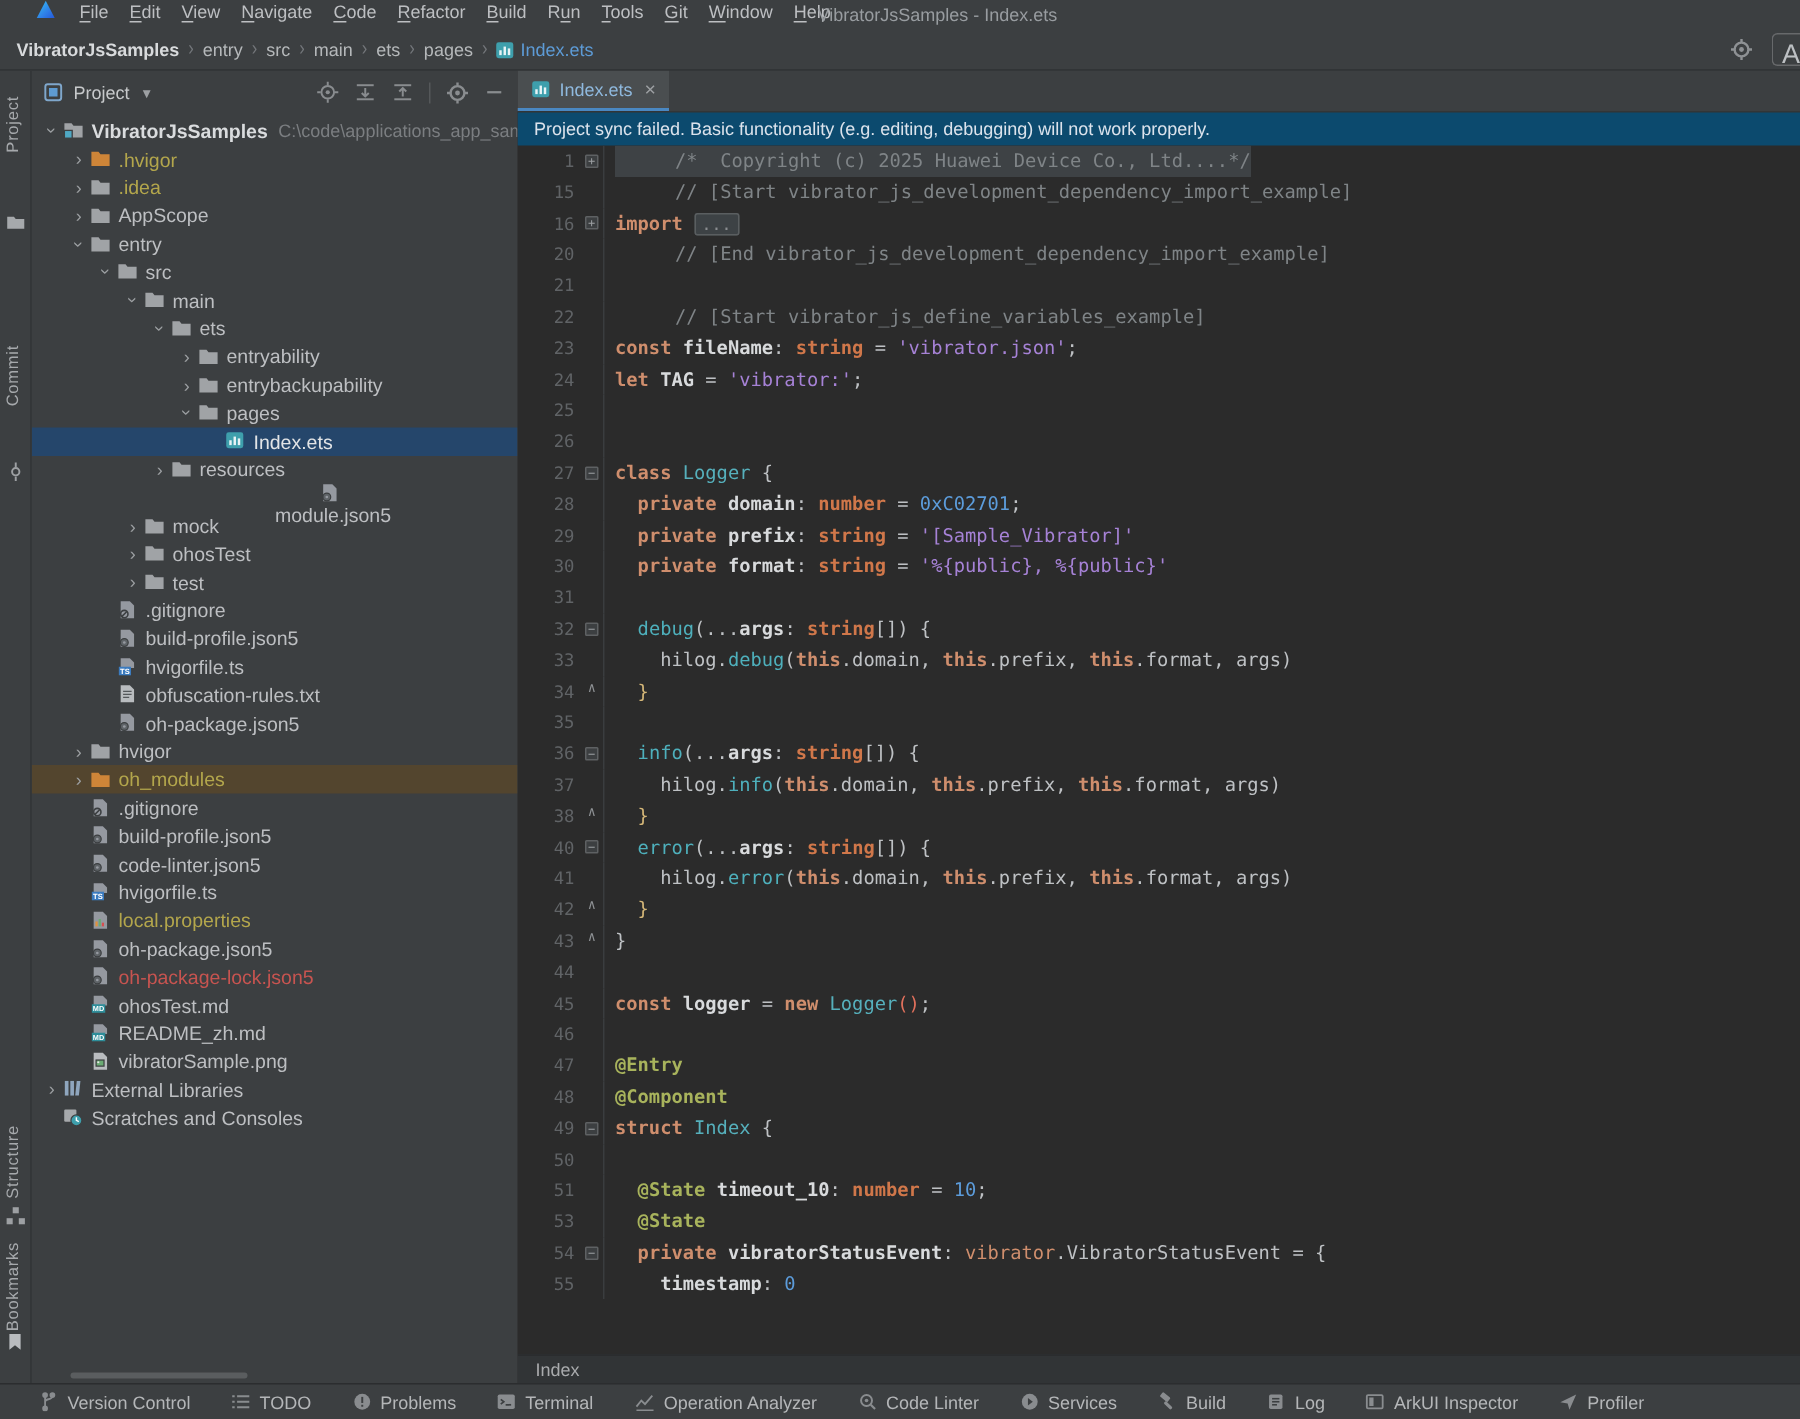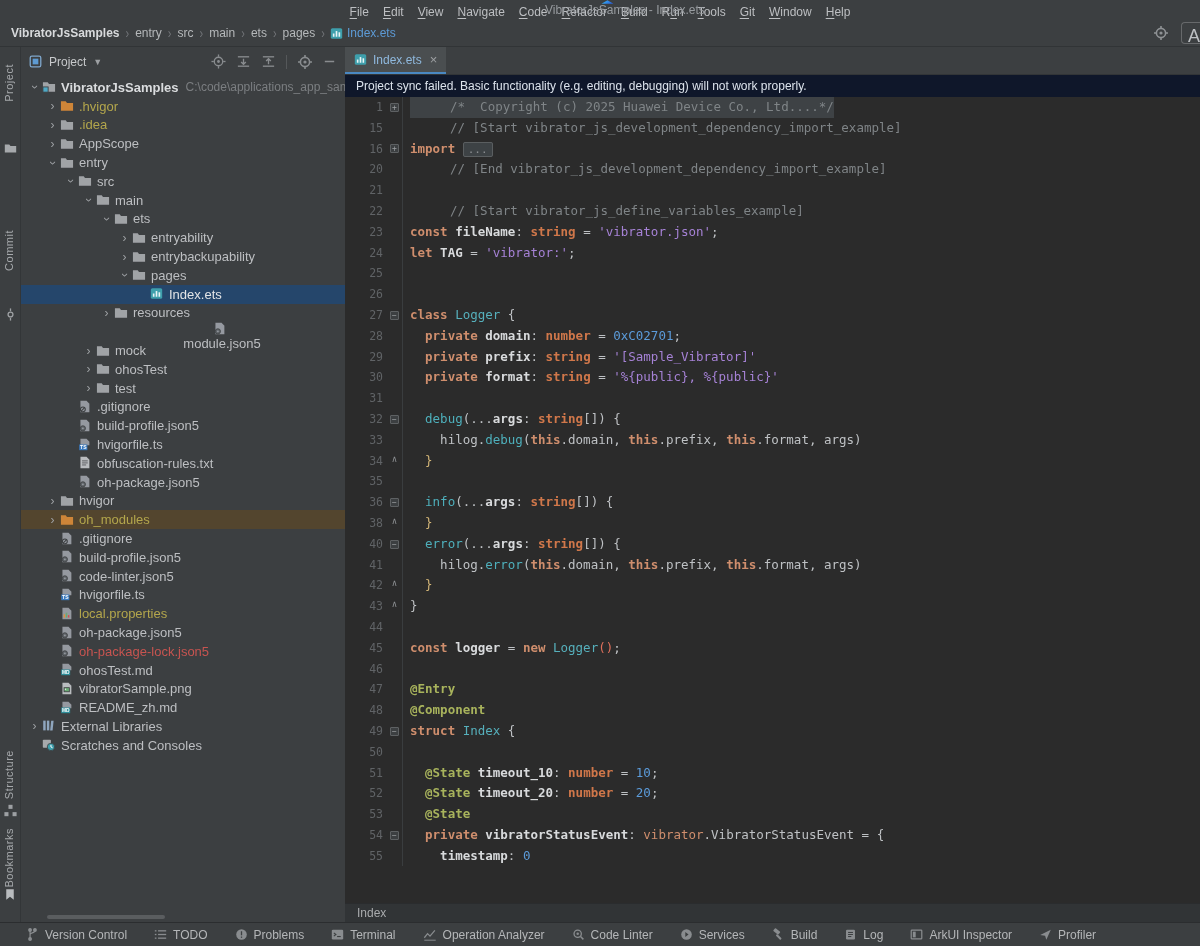--- a/index.html
+++ b/index.html
@@ -4,21 +4,21 @@
 <style>
   * { box-sizing: border-box; }
   html,body { margin:0; padding:0; }
   body {
     width:1200px; height:946px; position:relative; overflow:hidden;
     background:#2B2B2B; font-family:"Liberation Sans", sans-serif;
     color:#BBBDBF; -webkit-font-smoothing:antialiased;
   }
   
   .titlebar { position:absolute; top:0; left:0; right:0; height:20px;
-    background:#3C3F41; display:flex; align-items:center; z-index:5;flex-direction:column; }
+    background:#3C3F41; display:flex; z-index:5; }
   .logo { width:13px; height:13px; margin:0 9px 0 24px;
     background:linear-gradient(135deg,#35C8F5 0%,#2E7DE8 60%,#2353D8 100%);
     clip-path:polygon(50% 4%, 96% 92%, 4% 92%); }
   .menu-item { padding:1px 7px; font-size:12px; color:#BDBFC2; cursor:default; }
   .menu-item u { text-decoration:underline; text-underline-offset:2px; }
   .win-title { position:absolute; left:545px; top:3px; font-size:12px; color:#989CA0; }
   
   .crumbbar { position:absolute; top:20px; left:0; right:0; height:27px;
     background:#3C3F41; border-bottom:1px solid #313436; display:flex;
     align-items:center; padding-left:10px; font-size:12px; z-index:4; }
@@ -58,21 +58,21 @@
   .trow.error { color:#C75450; }
   .trow .bold { font-weight:bold; color:#DADCDE; }
   .hscroll { position:absolute; bottom:3px; left:26px; width:118px; height:4px;
     background:#5A5D5F; border-radius:2px; }
   
   .editor { position:absolute; top:47px; left:345px; right:0; bottom:24px; background:#2B2B2B; }
   .tabbar { height:28px; background:#3C3F41; border-bottom:1px solid #323537; display:flex; }
   .tab { display:flex; align-items:center; gap:6px; padding:0 9px; background:#4A4E50;
     border-bottom:2px solid #4A88C2; font-size:12px; color:#8FB9DE; }
   .tab-close { color:#9DA0A3; font-size:13px; margin-left:2px; }
-  .banner { height:22px; background:#0f172a; color:#DCE3EC; font-size:12px;
+  .banner { height:22px; background:#0c4a6e; color:#DCE3EC; font-size:12px;
     display:flex; align-items:center; padding-left:11px; }
   .code { position:absolute; top:50px; left:0; right:0; bottom:19px; overflow:hidden;
     font-family:"DejaVu Sans Mono", monospace; font-size:12.5px; }
   .cl { display:flex; height:20.8px; line-height:20.8px; white-space:pre; }
   .gut { width:42px; flex:none; text-align:right; color:#606366; font-size:11.5px; padding-right:4px; }
   .fcol { width:16px; flex:none; border-right:1px solid #3A3D3F; margin-right:7px;
     display:flex; align-items:center; justify-content:center; color:#8E9194; }
   .fbox { width:9px; height:9px; border:1px solid #5E6163; border-radius:1px;
     font-size:8px; line-height:7px; text-align:center; color:#9DA0A3; background:#3C3F41; }
   .fend { font-size:9px; color:#8E9194; position:relative; top:-2px; }
@@ -576,37 +576,37 @@
             <rect x="1.5" y="8" width="11" height="7" fill="#2E8E9A"></rect>
             <text x="7" y="13.6" font-size="6" font-family="Liberation Sans" font-weight="bold" fill="#fff" text-anchor="middle">MD</text>
           </svg>
         </span>
         <span>ohosTest.md</span>
       </div>
       <div class="trow" style="padding-left: 24px;">
         <span class="chev"></span>
         <span class="ticon">
           <svg width="13" height="13" viewBox="0 0 16 16">
+            <path d="M3 1h7.5L14 4.5V9H3z" fill="#9599A0"></path>
+            <rect x="1.5" y="8" width="11" height="7" fill="#2E8E9A"></rect>
+            <text x="7" y="13.6" font-size="6" font-family="Liberation Sans" font-weight="bold" fill="#fff" text-anchor="middle">MD</text>
+          </svg>
+        </span>
+        <span>README_zh.md</span>
+      </div>
+      <div class="trow" style="padding-left: 24px;">
+        <span class="chev"></span>
+        <span class="ticon">
+          <svg width="13" height="13" viewBox="0 0 16 16">
             <path d="M3 1h7.5L14 4.5V15H3z" fill="#B9BCBF"></path>
             <rect x="5" y="7" width="6.5" height="5" fill="#6AAB73" stroke="#3C3F41"></rect>
             <circle cx="6.8" cy="8.8" r="0.9" fill="#E8E8E8"></circle>
           </svg>
         </span>
         <span>vibratorSample.png</span>
-      </div>
-      <div class="trow" style="padding-left: 24px;">
-        <span class="chev"></span>
-        <span class="ticon">
-          <svg width="13" height="13" viewBox="0 0 16 16">
-            <path d="M3 1h7.5L14 4.5V9H3z" fill="#9599A0"></path>
-            <rect x="1.5" y="8" width="11" height="7" fill="#2E8E9A"></rect>
-            <text x="7" y="13.6" font-size="6" font-family="Liberation Sans" font-weight="bold" fill="#fff" text-anchor="middle">MD</text>
-          </svg>
-        </span>
-        <span>README_zh.md</span>
       </div>
       <div class="trow" style="padding-left: 6px;">
         <span class="chev">›</span>
         <span class="ticon">
           <svg width="13" height="13" viewBox="0 0 16 16" fill="#8FA6BE">
             <rect x="1.5" y="2" width="3" height="12"></rect>
             <rect x="6" y="2" width="3" height="12"></rect>
             <rect x="11.5" y="2" width="3" height="12" transform="skewX(-6)"></rect>
           </svg>
         </span>
@@ -657,34 +657,34 @@
       <div class="cl"><span class="gut">27</span><span class="fcol"><span class="fbox">−</span></span><span><span class="t-kw">class</span><span class="t-pln"> </span><span class="t-cls">Logger</span><span class="t-pln"> {</span></span></div>
       <div class="cl"><span class="gut">28</span><span class="fcol"></span><span><span class="t-pln">  </span><span class="t-kw">private</span><span class="t-pln"> </span><span class="t-var">domain</span><span class="t-pln">: </span><span class="t-type">number</span><span class="t-pln"> = </span><span class="t-num">0xC02701</span><span class="t-pln">;</span></span></div>
       <div class="cl"><span class="gut">29</span><span class="fcol"></span><span><span class="t-pln">  </span><span class="t-kw">private</span><span class="t-pln"> </span><span class="t-var">prefix</span><span class="t-pln">: </span><span class="t-type">string</span><span class="t-pln"> = </span><span class="t-str">'[Sample_Vibrator]'</span></span></div>
       <div class="cl"><span class="gut">30</span><span class="fcol"></span><span><span class="t-pln">  </span><span class="t-kw">private</span><span class="t-pln"> </span><span class="t-var">format</span><span class="t-pln">: </span><span class="t-type">string</span><span class="t-pln"> = </span><span class="t-str">'%{public}, %{public}'</span></span></div>
       <div class="cl"><span class="gut">31</span><span class="fcol"></span><span></span></div>
       <div class="cl"><span class="gut">32</span><span class="fcol"><span class="fbox">−</span></span><span><span class="t-pln">  </span><span class="t-fn">debug</span><span class="t-pln">(...</span><span class="t-var">args</span><span class="t-pln">: </span><span class="t-type">string</span><span class="t-pln">[]) {</span></span></div>
       <div class="cl"><span class="gut">33</span><span class="fcol"></span><span><span class="t-pln">    hilog.</span><span class="t-fn">debug</span><span class="t-pln">(</span><span class="t-kw">this</span><span class="t-pln">.domain, </span><span class="t-kw">this</span><span class="t-pln">.prefix, </span><span class="t-kw">this</span><span class="t-pln">.format, args)</span></span></div>
       <div class="cl"><span class="gut">34</span><span class="fcol"><span class="fend">∧</span></span><span><span class="t-pln">  </span><span class="t-brace">}</span></span></div>
       <div class="cl"><span class="gut">35</span><span class="fcol"></span><span></span></div>
       <div class="cl"><span class="gut">36</span><span class="fcol"><span class="fbox">−</span></span><span><span class="t-pln">  </span><span class="t-fn">info</span><span class="t-pln">(...</span><span class="t-var">args</span><span class="t-pln">: </span><span class="t-type">string</span><span class="t-pln">[]) {</span></span></div>
+      <div class="cl"><span class="gut">37</span><span class="fcol"></span><span><span class="t-pln">    hilog.</span><span class="t-fn">info</span><span class="t-pln">(</span><span class="t-kw">this</span><span class="t-pln">.domain, </span><span class="t-kw">this</span><span class="t-pln">.prefix, </span><span class="t-kw">this</span><span class="t-pln">.format, args)</span></span></div>
       <div class="cl"><span class="gut">38</span><span class="fcol"><span class="fend">∧</span></span><span><span class="t-pln">  </span><span class="t-brace">}</span></span></div>
       <div class="cl"><span class="gut">40</span><span class="fcol"><span class="fbox">−</span></span><span><span class="t-pln">  </span><span class="t-fn">error</span><span class="t-pln">(...</span><span class="t-var">args</span><span class="t-pln">: </span><span class="t-type">string</span><span class="t-pln">[]) {</span></span></div>
       <div class="cl"><span class="gut">41</span><span class="fcol"></span><span><span class="t-pln">    hilog.</span><span class="t-fn">error</span><span class="t-pln">(</span><span class="t-kw">this</span><span class="t-pln">.domain, </span><span class="t-kw">this</span><span class="t-pln">.prefix, </span><span class="t-kw">this</span><span class="t-pln">.format, args)</span></span></div>
       <div class="cl"><span class="gut">42</span><span class="fcol"><span class="fend">∧</span></span><span><span class="t-pln">  </span><span class="t-brace">}</span></span></div>
       <div class="cl"><span class="gut">43</span><span class="fcol"><span class="fend">∧</span></span><span><span class="t-pln">}</span></span></div>
       <div class="cl"><span class="gut">44</span><span class="fcol"></span><span></span></div>
       <div class="cl"><span class="gut">45</span><span class="fcol"></span><span><span class="t-kw">const</span><span class="t-pln"> </span><span class="t-var">logger</span><span class="t-pln"> = </span><span class="t-kw">new</span><span class="t-pln"> </span><span class="t-cls">Logger</span><span class="t-pr">()</span><span class="t-pln">;</span></span></div>
       <div class="cl"><span class="gut">46</span><span class="fcol"></span><span></span></div>
       <div class="cl"><span class="gut">47</span><span class="fcol"></span><span><span class="t-ann">@Entry</span></span></div>
       <div class="cl"><span class="gut">48</span><span class="fcol"></span><span><span class="t-ann">@Component</span></span></div>
       <div class="cl"><span class="gut">49</span><span class="fcol"><span class="fbox">−</span></span><span><span class="t-kw">struct</span><span class="t-pln"> </span><span class="t-cls">Index</span><span class="t-pln"> {</span></span></div>
       <div class="cl"><span class="gut">50</span><span class="fcol"></span></div>
       <div class="cl"><span class="gut">51</span><span class="fcol"></span><span><span class="t-pln">  </span><span class="t-ann">@State</span><span class="t-pln"> </span><span class="t-var">timeout_10</span><span class="t-pln">: </span><span class="t-type">number</span><span class="t-pln"> = </span><span class="t-num">10</span><span class="t-pln">;</span></span></div>
-      <div class="cl"><span class="gut">52</span><span class="fcol"></span><span><span class="t-pln">  </span><span class="t-ann">@State</span><span class="t-pln"> </span><span class="t-var">timeout_20</span><span class="t-pln">: </span><span class="t-type">number</span><span class="t-pln"> = </span><span class="t-num">20</span><span class="t-pln">;</span></span></div>
       <div class="cl"><span class="gut">53</span><span class="fcol"></span><span><span class="t-pln">  </span><span class="t-ann">@State</span></span></div>
       <div class="cl"><span class="gut">54</span><span class="fcol"><span class="fbox">−</span></span><span><span class="t-pln">  </span><span class="t-kw">private</span><span class="t-pln"> </span><span class="t-var">vibratorStatusEvent</span><span class="t-pln">: </span><span class="t-mod">vibrator</span><span class="t-pln">.VibratorStatusEvent = {</span></span></div>
       <div class="cl"><span class="gut">55</span><span class="fcol"></span><span><span class="t-pln">    </span><span class="t-var">timestamp</span><span class="t-pln">: </span><span class="t-num">0</span></span></div>
     </div>
   <div class="ed-crumb">Index</div>
 </div>
 
 <div class="statusbar" id="statusbar">
     <span class="sb-item">
       <span>

